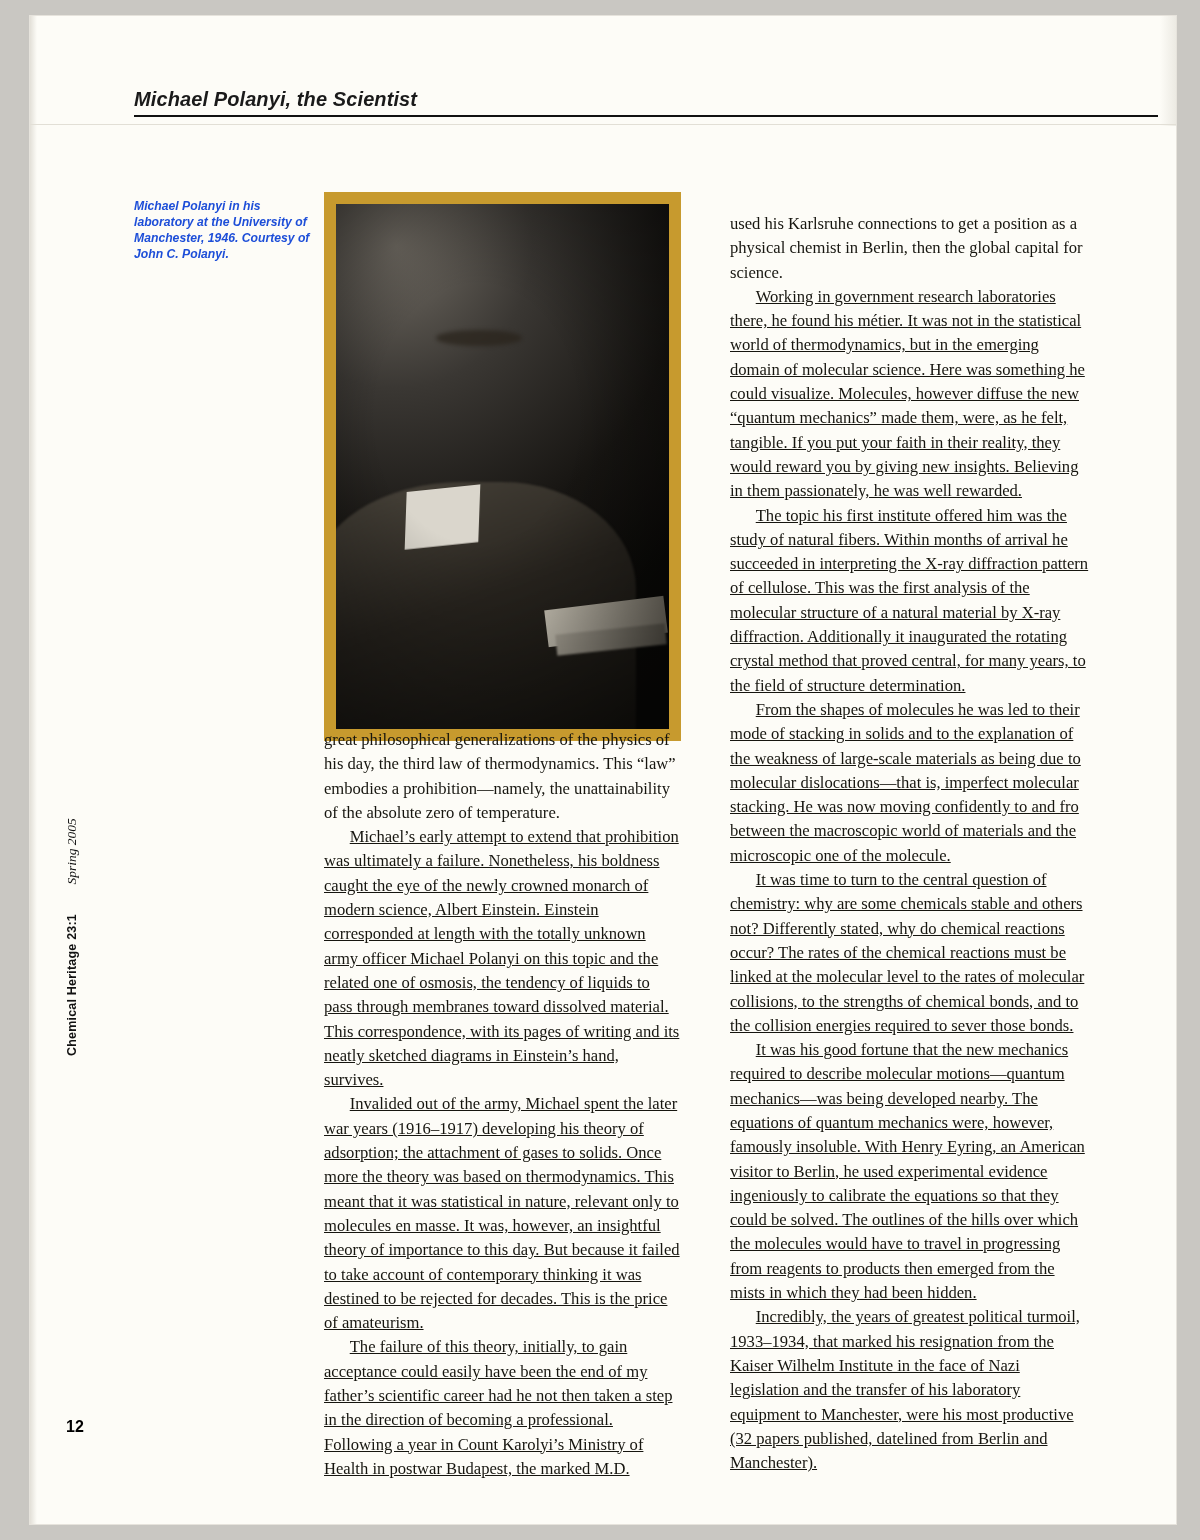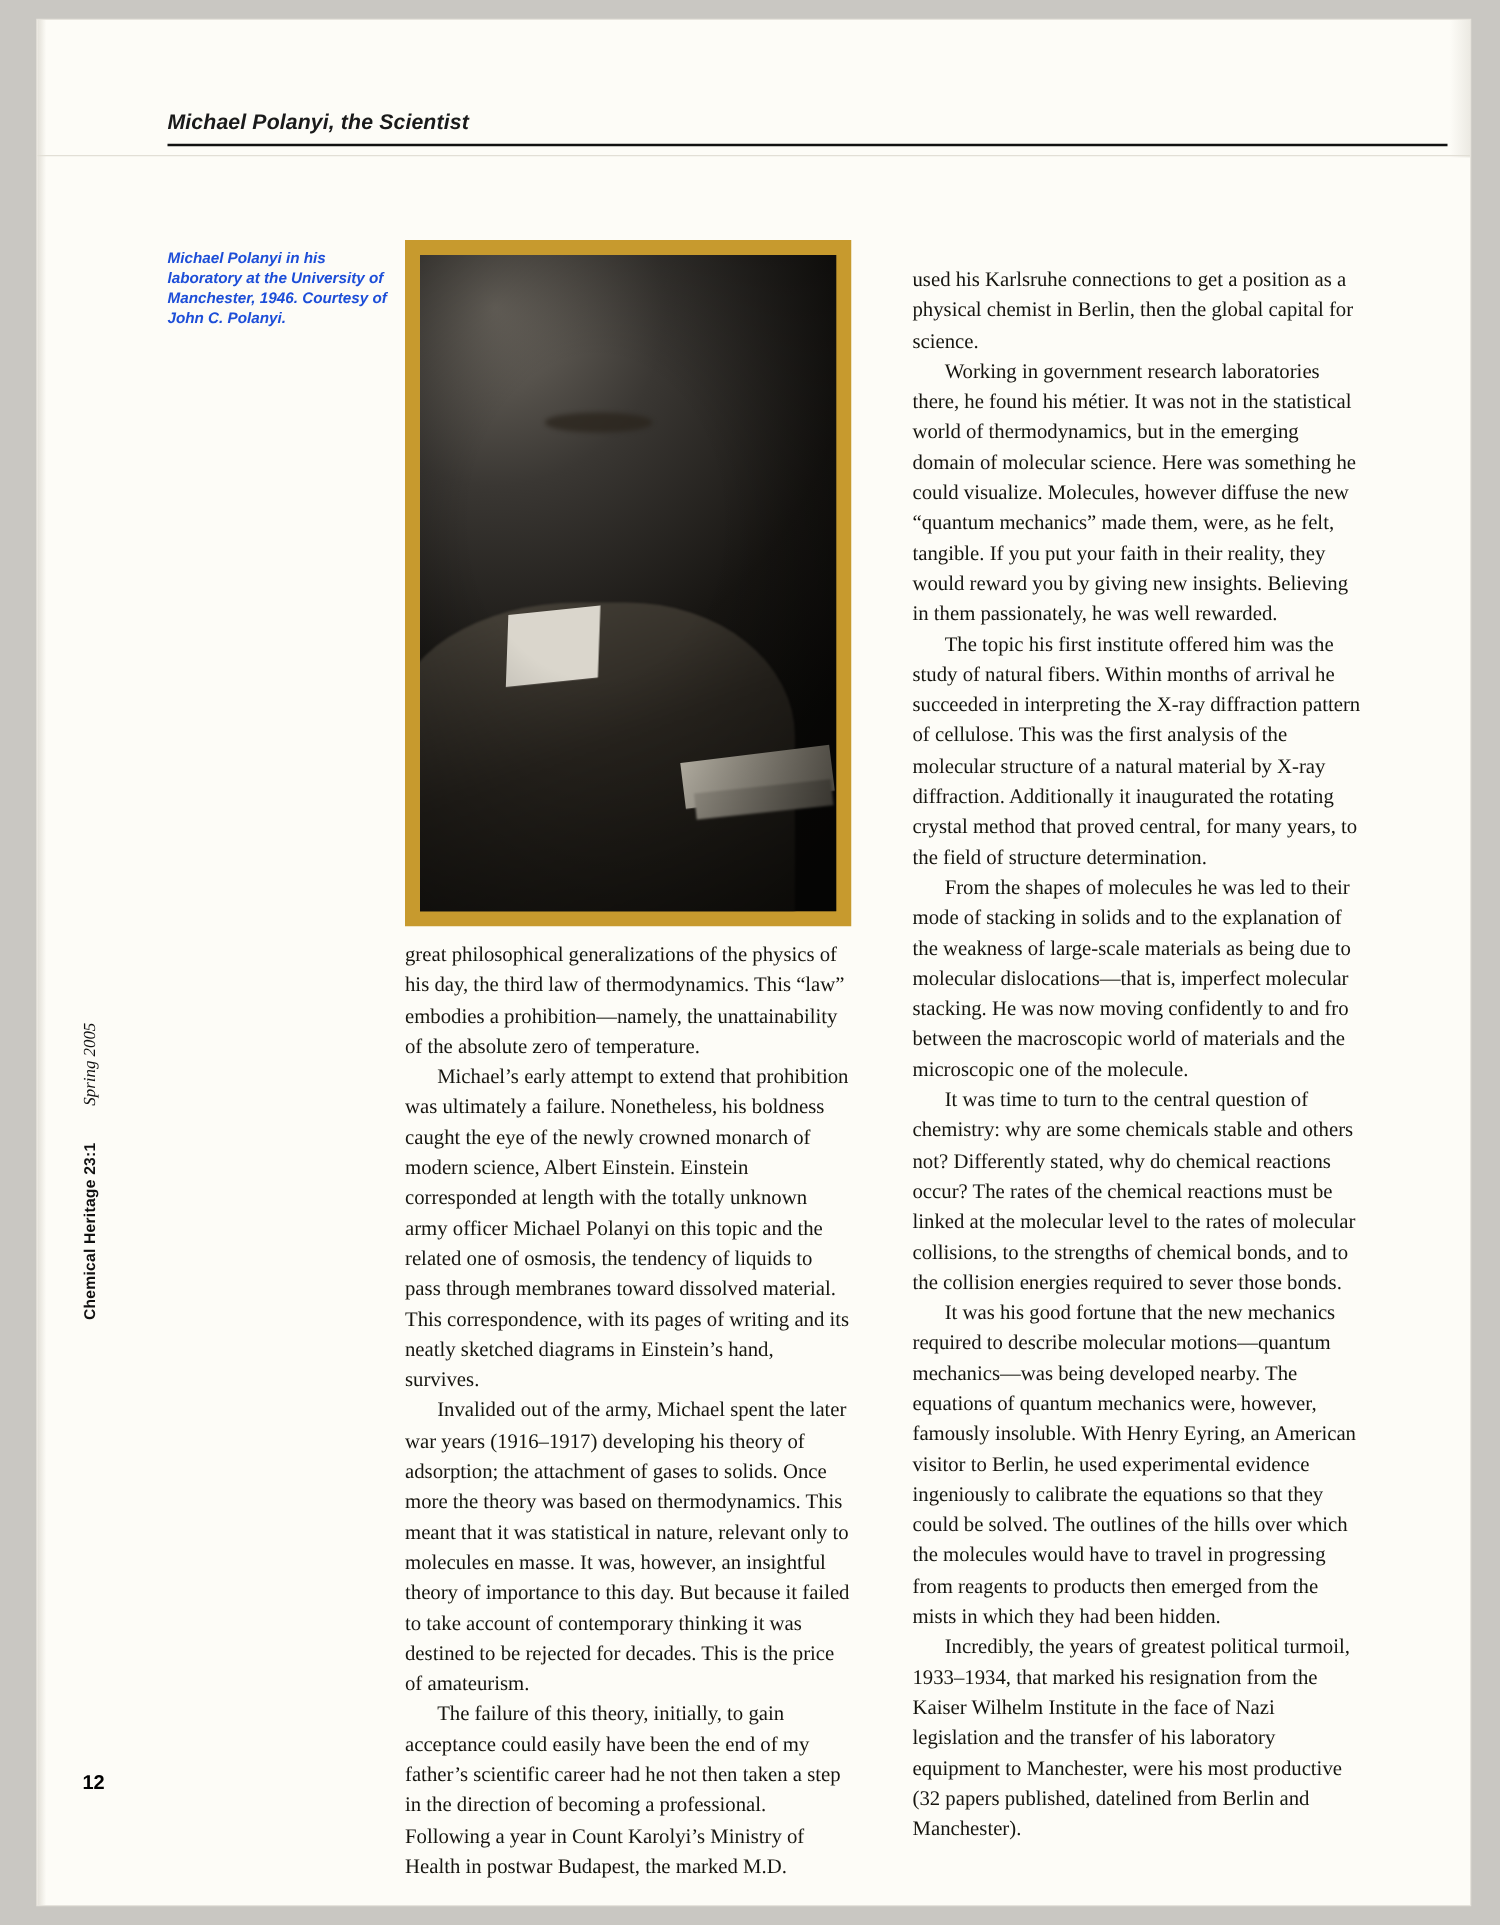--- a/index.html
+++ b/index.html
@@ -52,21 +52,21 @@
 
   
   .running-head {
     position: absolute;
     left: 104px;
     top: 72px;
     width: 960px;
     font-family: "Liberation Sans", sans-serif;
     font-style: italic;
     font-weight: bold;
-    font-size: 17px;
+    font-size: 20px;
     color: #1a1a1a;
     letter-spacing: 0.1px;
   }
   .running-head-rule {
     position: absolute;
     left: 104px;
     top: 99px;
     width: 1024px;
     height: 1.6px;
     background: #111;
@@ -222,24 +222,25 @@
     font-size: 16.6px;
     line-height: 1.465;
     color: #16150f;
     text-align: left;
   }
   .col p {
     margin: 0;
   }
   .col p + p {
     text-indent: 1.55em;
+    text-decoration: underline;
   }
   .col-left {
     left: 294px;
-    top: 736px;
+    top: 712px;
     width: 358px;
   }
   .col-right {
     left: 700px;
     top: 196px;
     width: 360px;
   }
 </style>
 </head>
 <body>

